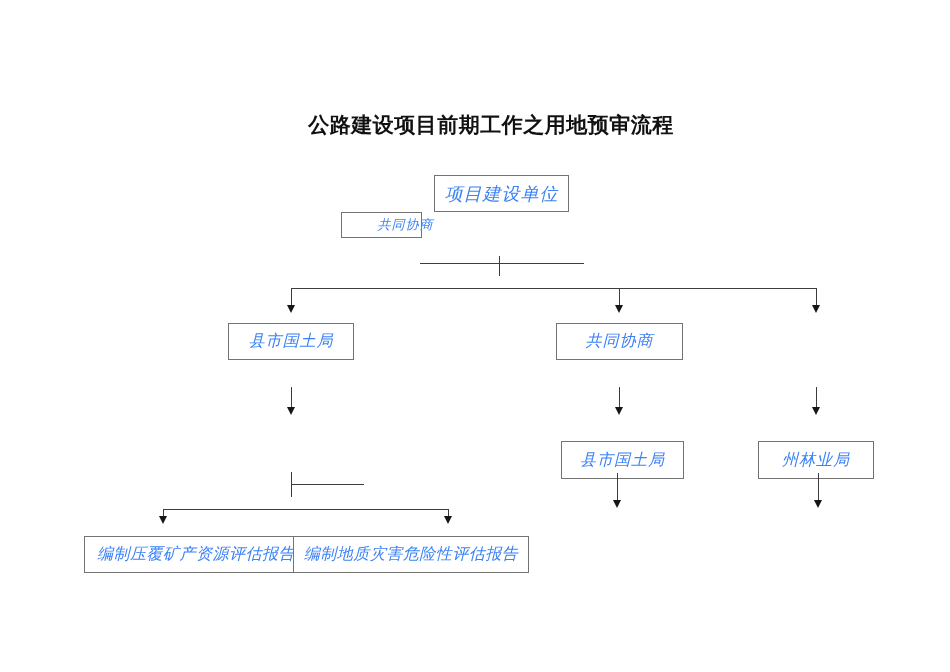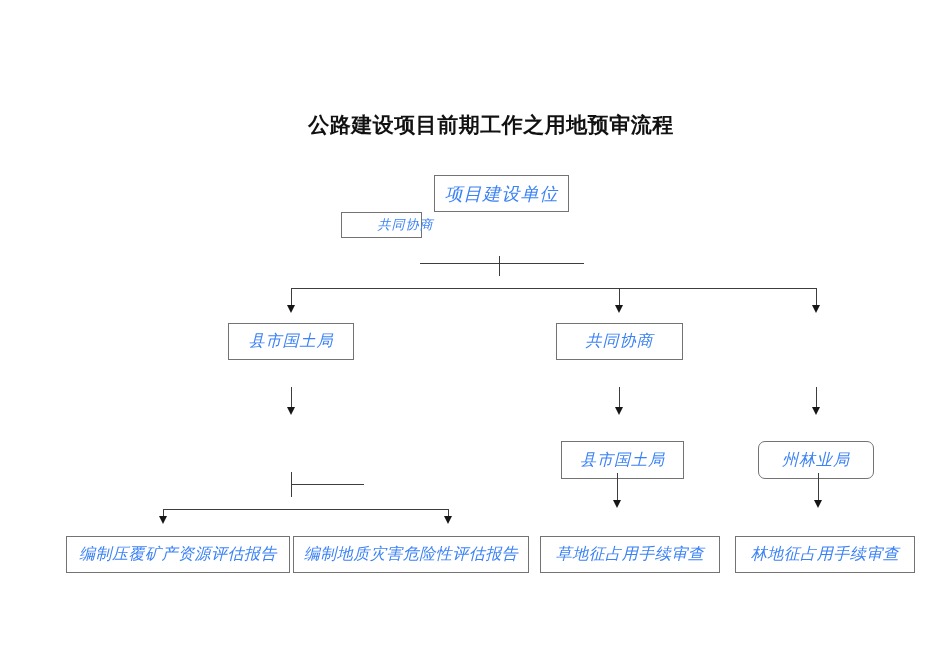--- a/index.html
+++ b/index.html
@@ -89,34 +89,32 @@
   <div class="fbox mid" style="left:540px; top:323px; width:127px; height:37px;">共同协商</div>
 
   <div class="vline" style="left:275px; top:387px; height:20px;"></div>
   <div class="arrowhead" style="left:271px; top:407px;"></div>
   <div class="vline" style="left:603px; top:387px; height:20px;"></div>
   <div class="arrowhead" style="left:599px; top:407px;"></div>
   <div class="vline" style="left:800px; top:387px; height:20px;"></div>
   <div class="arrowhead" style="left:796px; top:407px;"></div>
 
   <div class="fbox mid" style="left:545px; top:441px; width:123px; height:38px;">县市国土局</div>
-  <div class="fbox mid" style="left:742px; top:441px; width:116px; height:38px;border-radius:7px;">州林业局</div>
+  <div class="fbox mid" style="left:742px; top:441px; width:116px; height:38px;">州林业局</div>
 
   <div class="vline" style="left:275px; top:472px; height:25px;"></div>
   <div class="hline" style="left:276px; top:484px; width:72px;"></div>
 
   <div class="hline" style="left:147px; top:509px; width:285px;"></div>
   <div class="vline" style="left:147px; top:509px; height:8px;"></div>
   <div class="arrowhead" style="left:143px; top:516px;"></div>
   <div class="vline" style="left:432px; top:509px; height:8px;"></div>
   <div class="arrowhead" style="left:428px; top:516px;"></div>
 
   <div class="vline" style="left:601px; top:473px; height:28px;"></div>
   <div class="arrowhead" style="left:597px; top:500px;"></div>
   <div class="vline" style="left:802px; top:473px; height:28px;"></div>
   <div class="arrowhead" style="left:798px; top:500px;"></div>
 
-  <div class="fbox bottom" style="left:50px; top:536px; width:224px; height:37px;">编制压覆矿产资源评估报告</div>
+  <div class="fbox bottom" style="left:68px; top:536px; width:224px; height:37px;">编制压覆矿产资源评估报告</div>
   <div class="fbox bottom" style="left:277px; top:536px; width:236px; height:37px;">编制地质灾害危险性评估报告</div>
-  <div class="fbox bottom" style="left:524px; top:536px; width:180px; height:37px;">草地征占用手续审查</div>
-  <div class="fbox bottom" style="left:719px; top:536px; width:180px; height:37px;">林地征占用手续审查</div>
 
 </div>
 
 </body></html>

